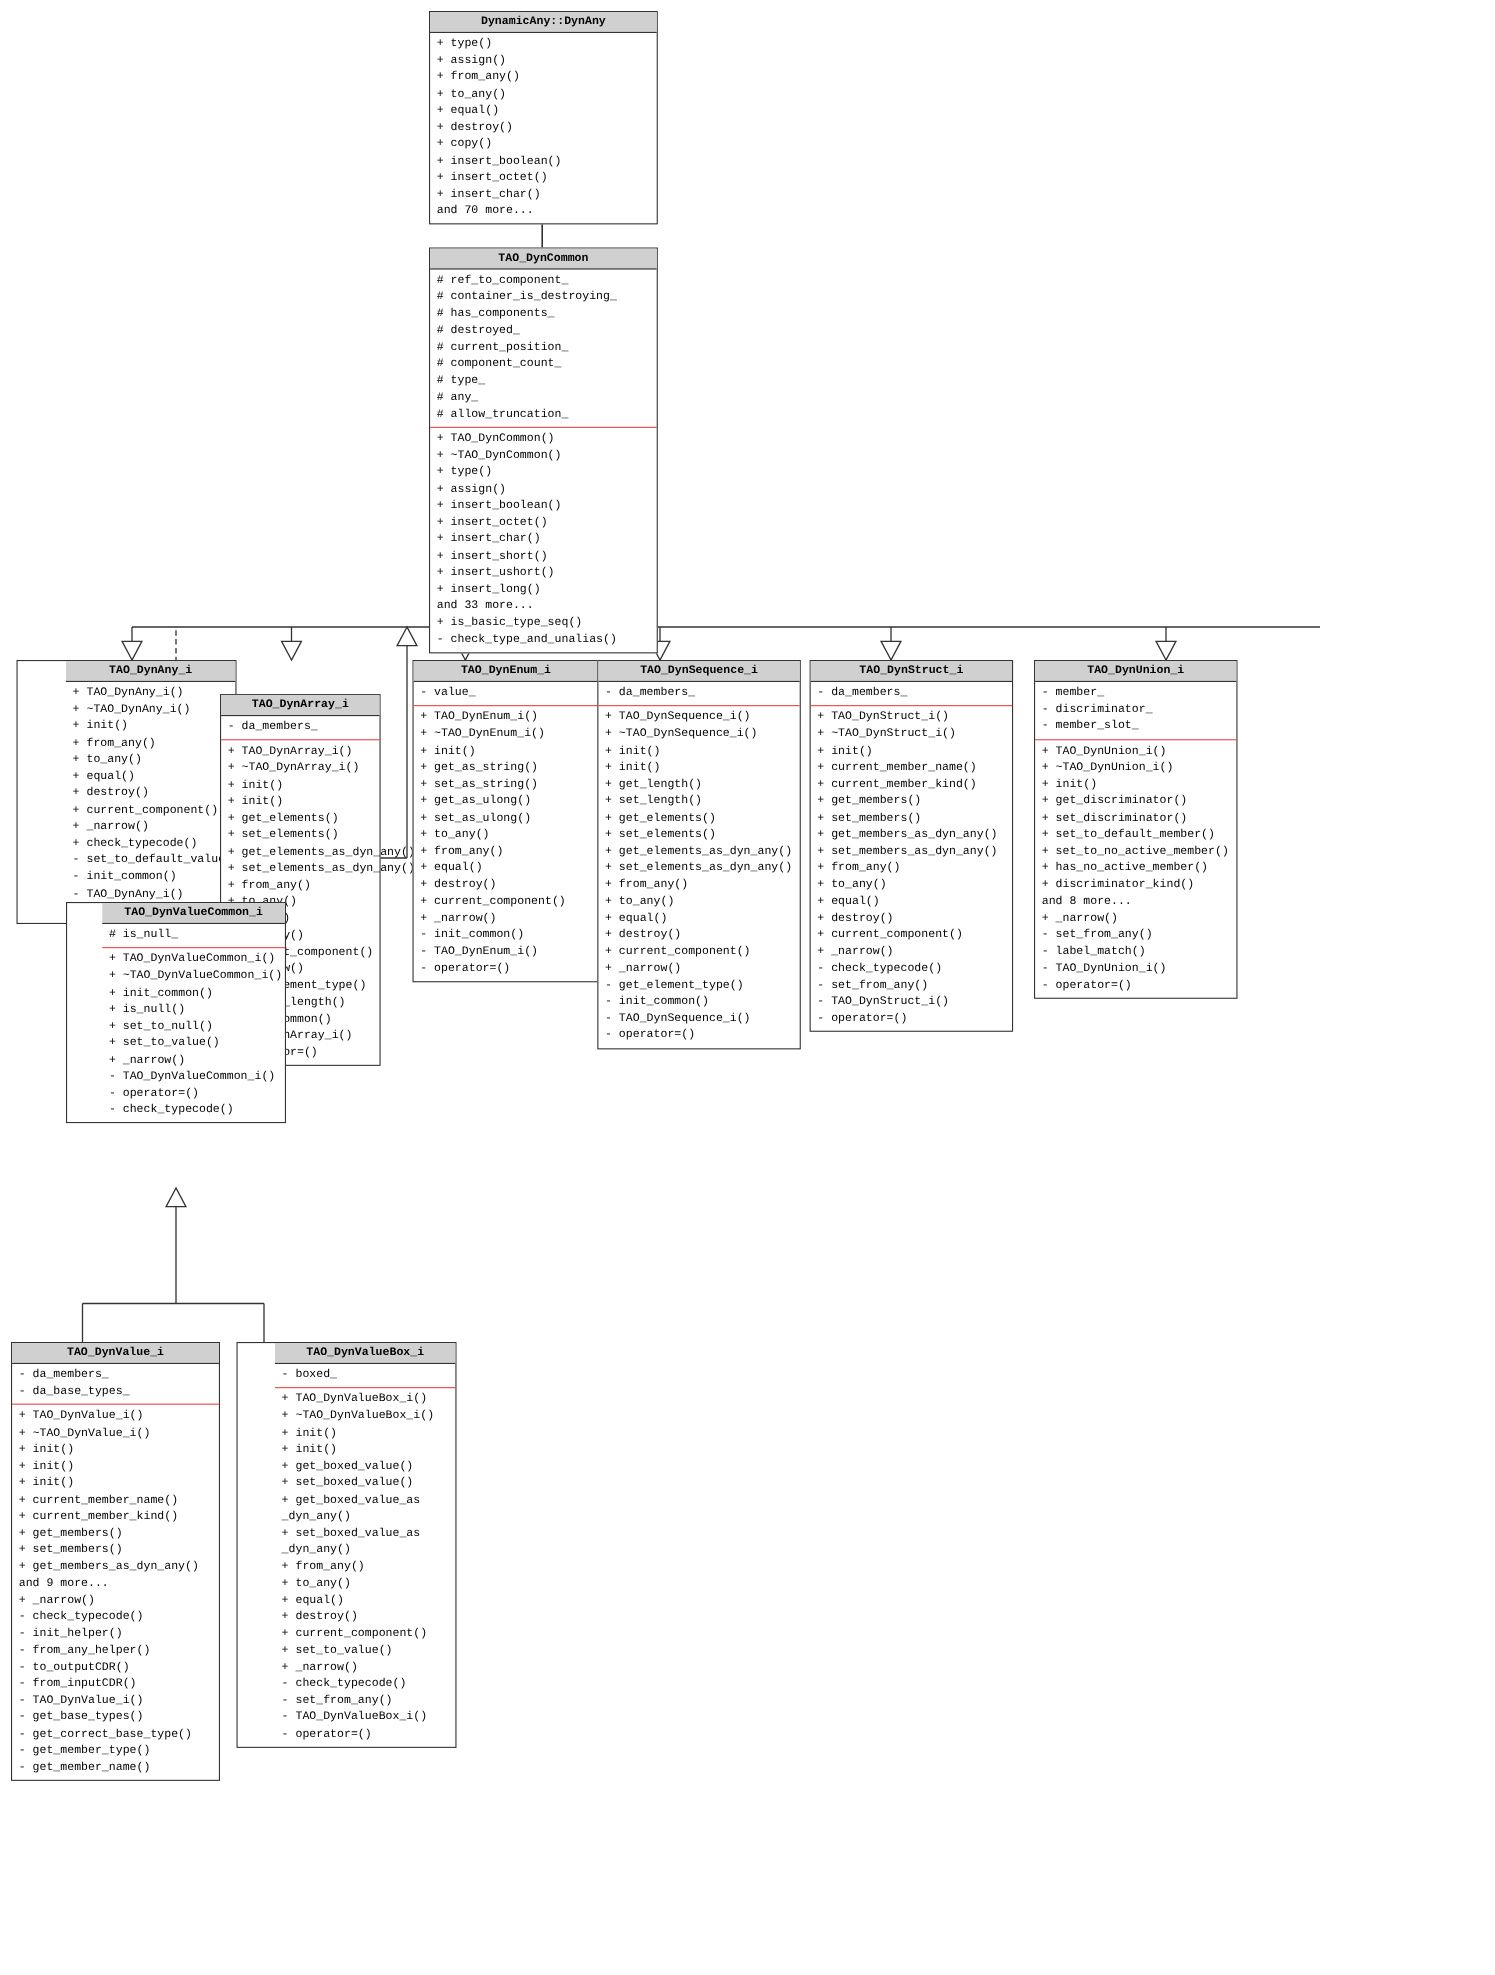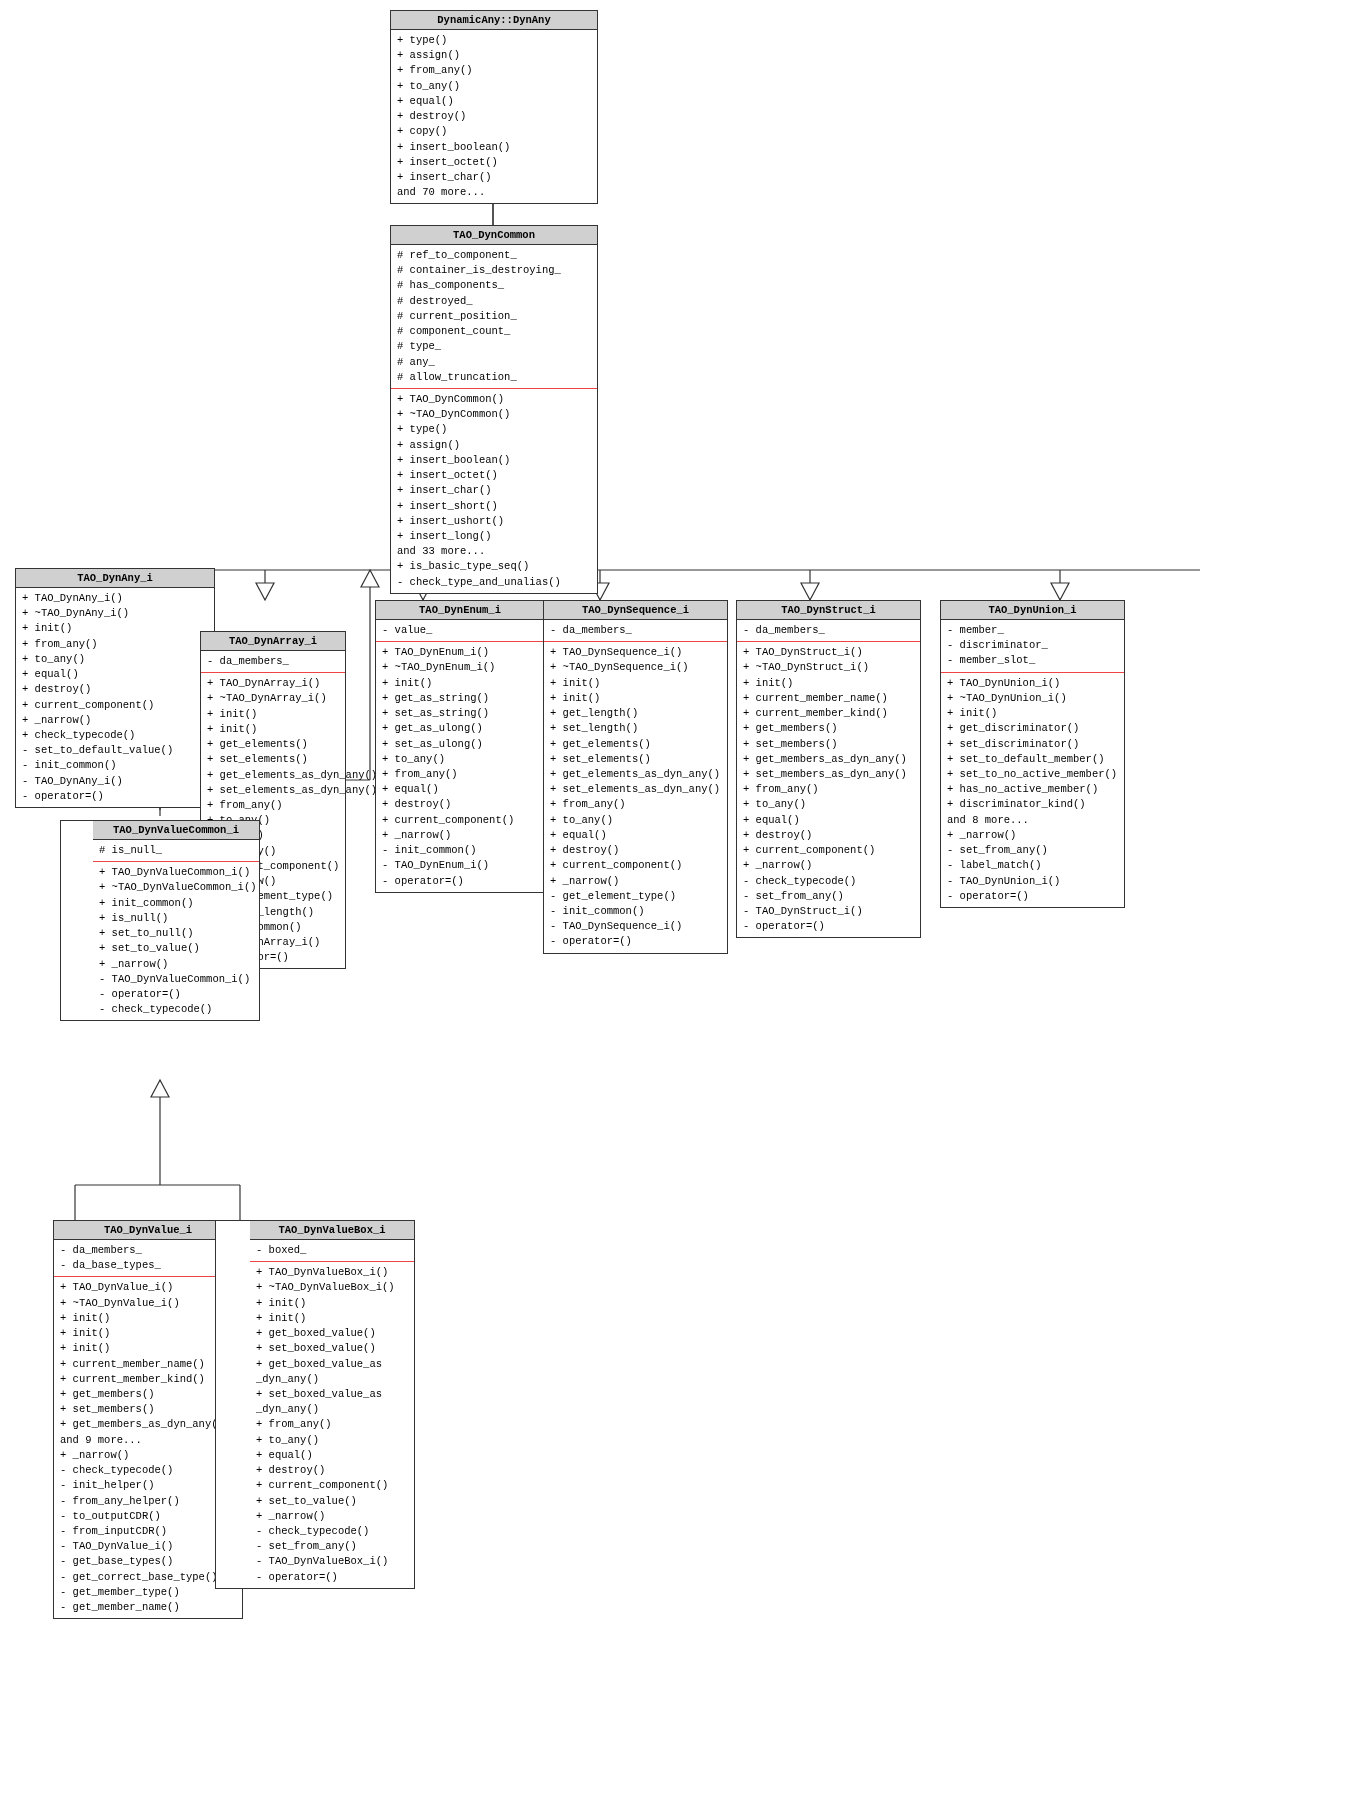--- a/index.html
+++ b/index.html
@@ -148,21 +148,21 @@
       <div>+ insert_char()</div>
       <div>+ insert_short()</div>
       <div>+ insert_ushort()</div>
       <div>+ insert_long()</div>
       <div>and 33 more...</div>
       <div>+ is_basic_type_seq()</div>
       <div>- check_type_and_unalias()</div>
     </div>
   </div>
 
-  <div class="uml-box" style="left:15px; top:568px; width:200px;">
+  <div class="uml-box" style="left:15px; top:600px; width:200px;padding-left:44px;">
     <div class="box-title">TAO_DynAny_i</div>
     <div class="box-section">
       <div>+ TAO_DynAny_i()</div>
       <div>+ ~TAO_DynAny_i()</div>
       <div>+ init()</div>
       <div>+ from_any()</div>
       <div>+ to_any()</div>
       <div>+ equal()</div>
       <div>+ destroy()</div>
       <div>+ current_component()</div>
@@ -323,21 +323,21 @@
       <div>+ is_null()</div>
       <div>+ set_to_null()</div>
       <div>+ set_to_value()</div>
       <div>+ _narrow()</div>
       <div>- TAO_DynValueCommon_i()</div>
       <div>- operator=()</div>
       <div>- check_typecode()</div>
     </div>
   </div>
 
-  <div class="uml-box" style="left:10px; top:1220px; width:190px;margin-left:43px;">
+  <div class="uml-box" style="left:10px; top:1220px; width:190px;">
     <div class="box-title">TAO_DynValue_i</div>
     <div class="box-section">
       <div>- da_members_</div>
       <div>- da_base_types_</div>
     </div>
     <div class="box-section">
       <div>+ TAO_DynValue_i()</div>
       <div>+ ~TAO_DynValue_i()</div>
       <div>+ init()</div>
       <div>+ init()</div>

